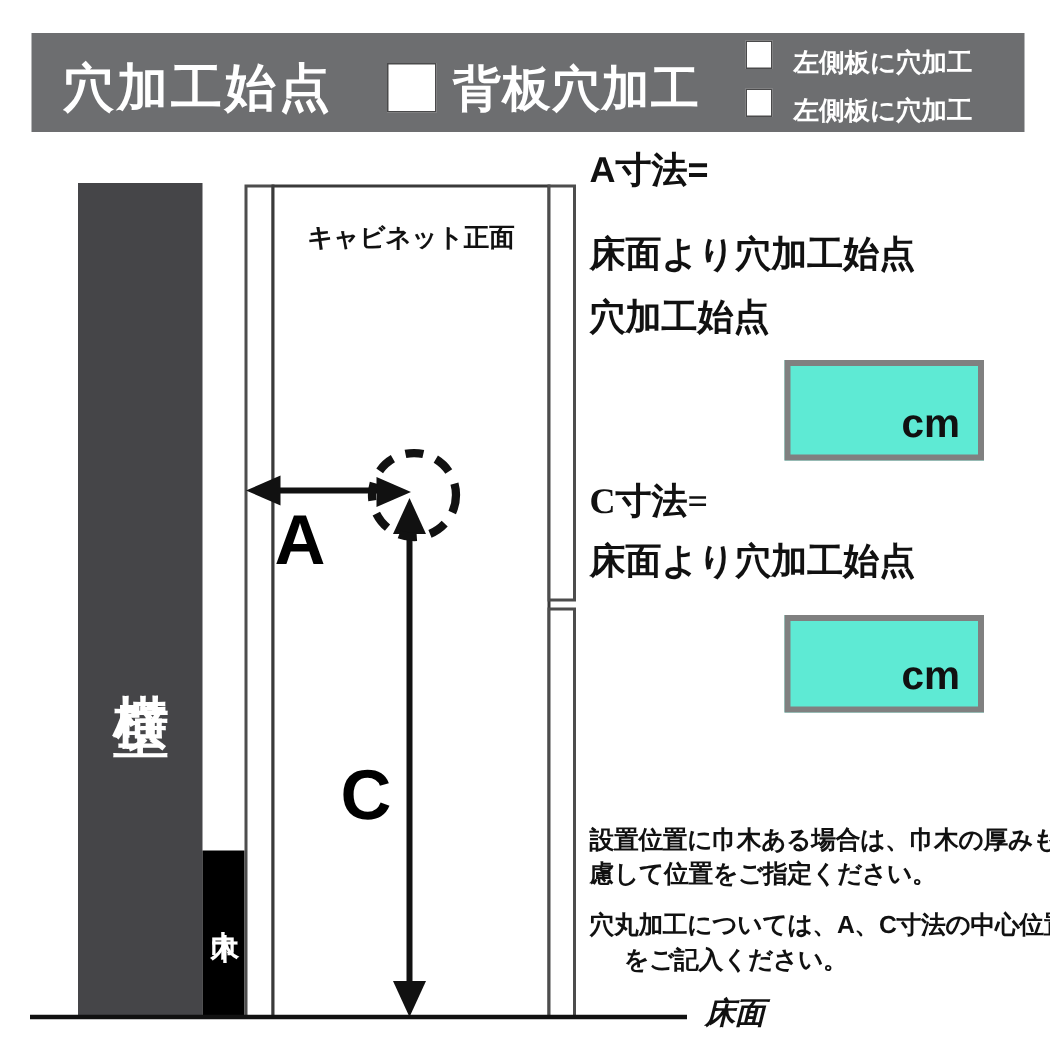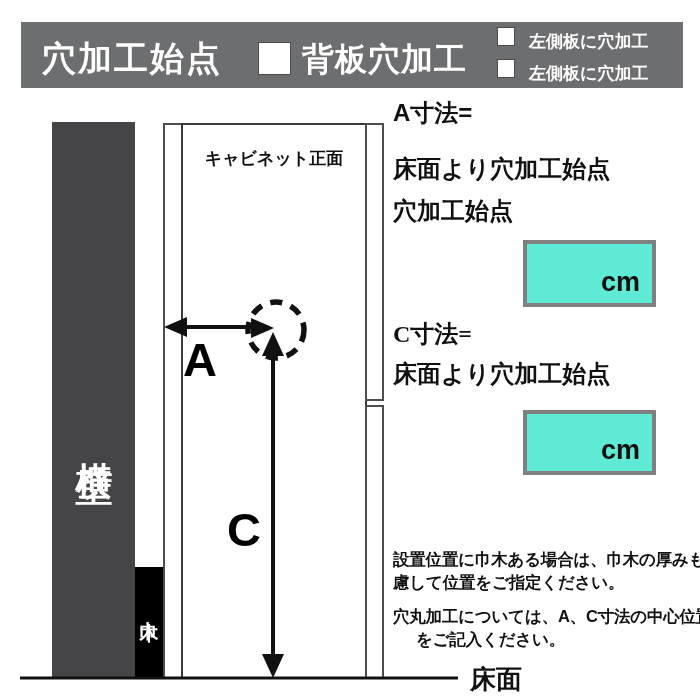--- a/index.html
+++ b/index.html
@@ -67,21 +67,21 @@
   .cabinet-label {
     left: 182px; top: 147px; width: 184px;
     text-align: center; font-size: 17px; font-weight: bold;
     white-space: nowrap; color: #111;
   }
   .dim-label { font-weight: bold; color: #000; }
   .dim-a { left: 183px; top: 332px; font-size: 47px; }
   .dim-c { left: 227px; top: 502px; font-size: 47px; }
   .floor-label {
     left: 470px; top: 662px;
-    font-size: 26px; font-weight: bold; white-space: nowrap;
+    font-size: 20px; font-weight: bold; white-space: nowrap; font-style: italic;
   }
 
   
   .info-line {
     left: 393px;
     font-size: 24px; font-weight: bold; white-space: nowrap; color: #111;
   }
   .a-line1 { top: 97px; }
   .a-line2 { top: 153px; }
   .a-line3 { top: 195px; }

